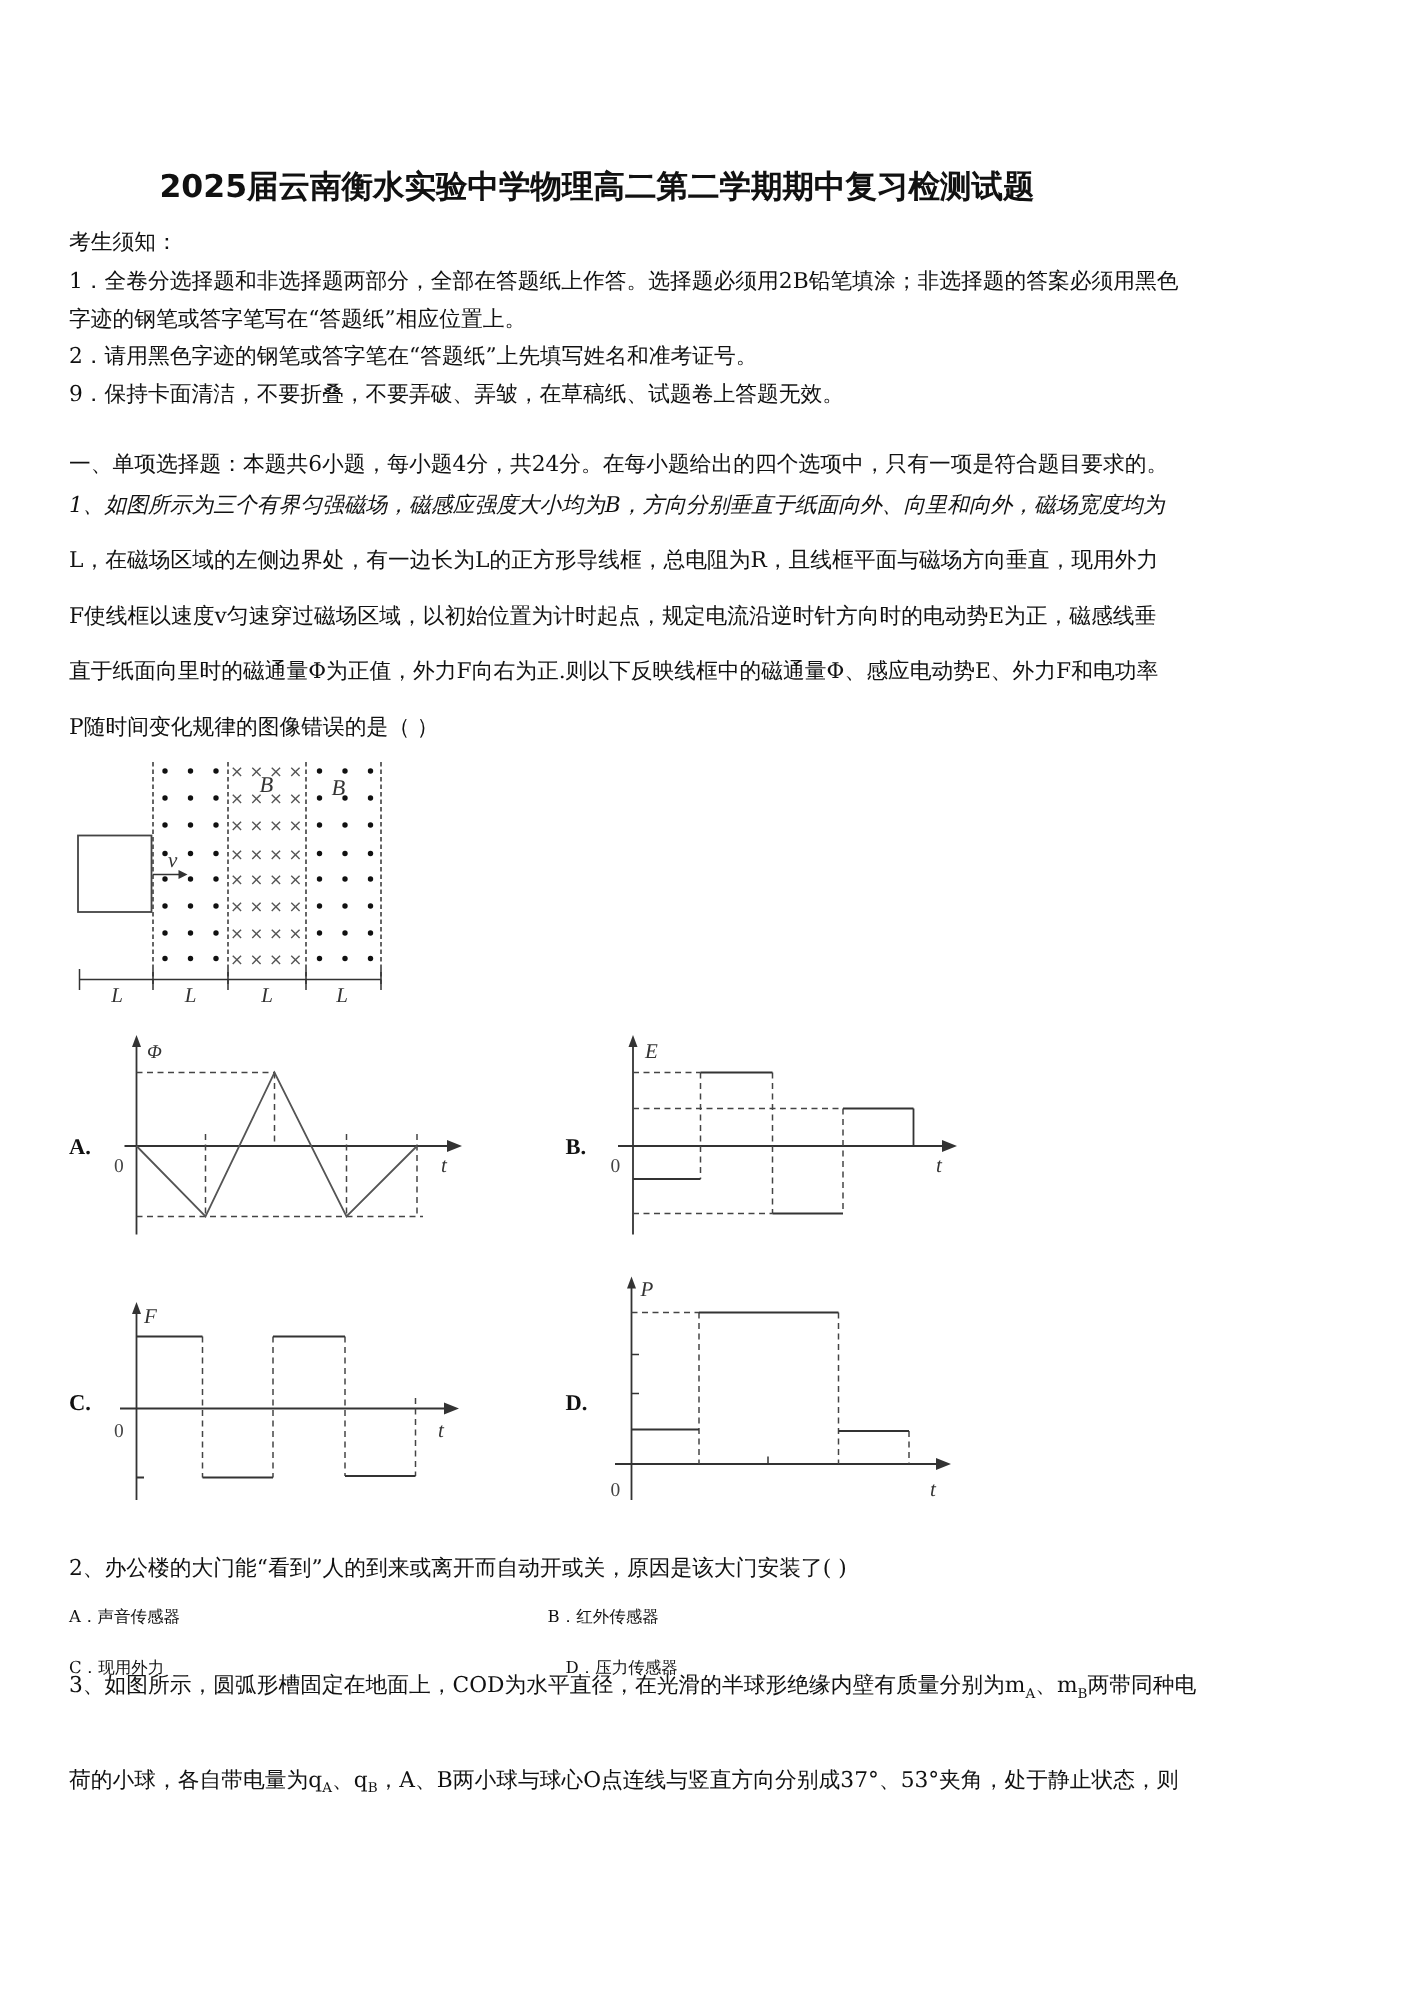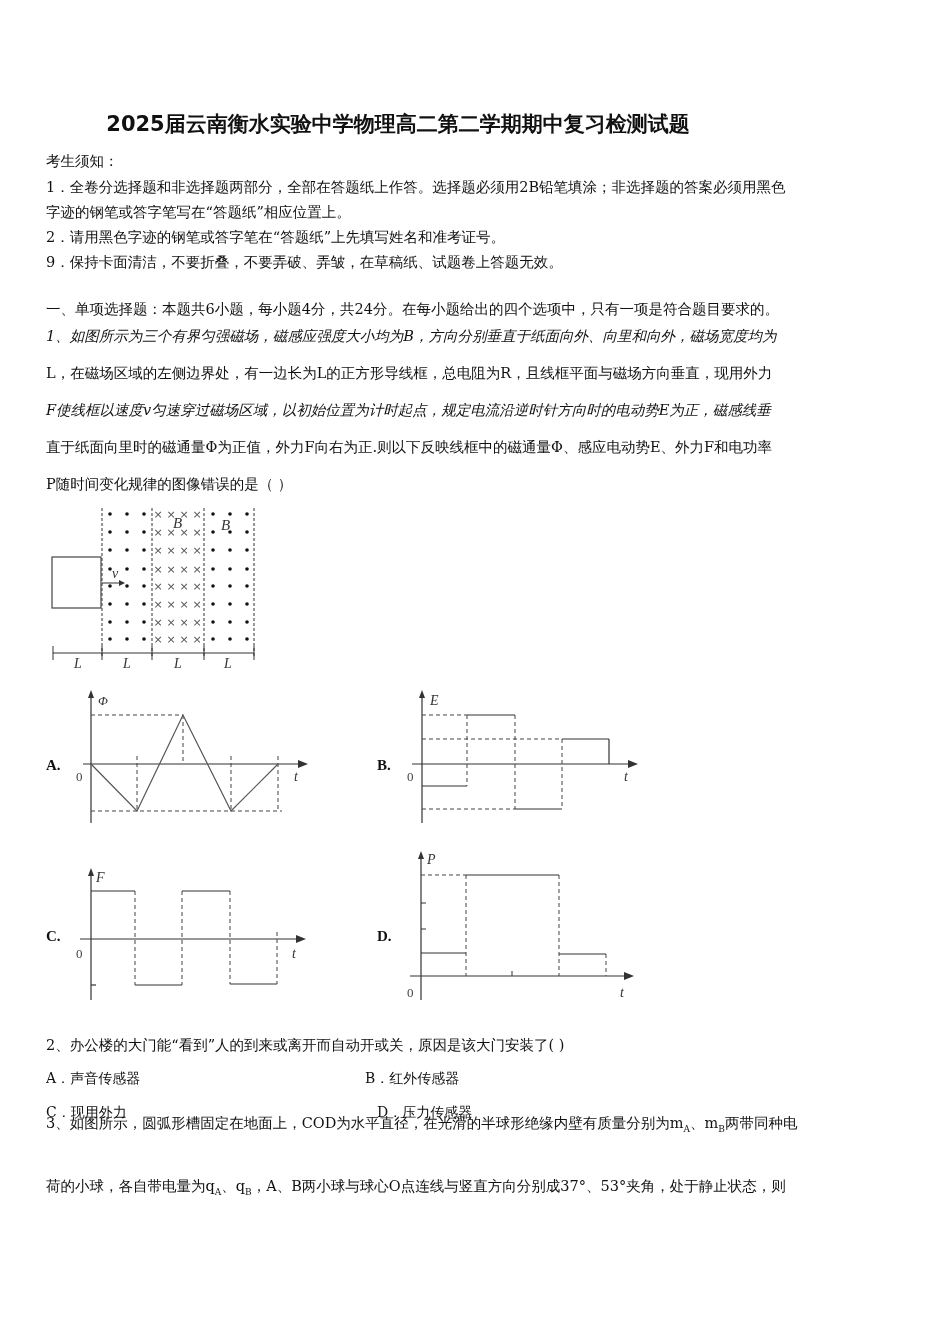--- a/index.html
+++ b/index.html
@@ -6,39 +6,39 @@
   body { width: 950px; height: 1344px; position: relative; overflow: hidden;
          font-family: "DejaVu Serif", "Liberation Serif", serif; color: #111; }
   .title { position: absolute; top: 110px; left: 0; width: 796px; text-align: center;
            font-family: "DejaVu Sans", "Liberation Sans", sans-serif; font-weight: bold;
            font-size: 21px; letter-spacing: 0px; }
   .line { position: absolute; left: 46px; font-size: 14.5px; white-space: nowrap; text-align: center; }
   .q1 { font-size: 14.5px; }
   svg { position: absolute; }
   .optlabel { position: absolute; font-weight: bold; font-size: 15px;
               font-family: "Liberation Serif", serif; }
-  .choice { position: absolute; font-size: 14px; white-space: nowrap; }
+  .choice { position: absolute; font-size: 11px; white-space: nowrap; }
   sub { font-size: 9px; }
 </style>
 </head>
 <body>
 
 <div class="title">2025届云南衡水实验中学物理高二第二学期期中复习检测试题</div>
 
 <div class="line" style="top:152px;">考生须知：</div>
 <div class="line" style="top:178px;">1．全卷分选择题和非选择题两部分，全部在答题纸上作答。选择题必须用2B铅笔填涂；非选择题的答案必须用黑色</div>
 <div class="line" style="top:203px;">字迹的钢笔或答字笔写在“答题纸”相应位置上。</div>
 <div class="line" style="top:228px;">2．请用黑色字迹的钢笔或答字笔在“答题纸”上先填写姓名和准考证号。</div>
 <div class="line" style="top:253px;">9．保持卡面清洁，不要折叠，不要弄破、弄皱，在草稿纸、试题卷上答题无效。</div>
 
 <div class="line" style="top:300px;">一、单项选择题：本题共6小题，每小题4分，共24分。在每小题给出的四个选项中，只有一项是符合题目要求的。</div>
 
 <div class="line q1" style="top:327px;font-style:italic;">1、如图所示为三个有界匀强磁场，磁感应强度大小均为B，方向分别垂直于纸面向外、向里和向外，磁场宽度均为</div>
 <div class="line q1" style="top:364px;">L，在磁场区域的左侧边界处，有一边长为L的正方形导线框，总电阻为R，且线框平面与磁场方向垂直，现用外力</div>
-<div class="line q1" style="top:401px;font-style:italic;">F使线框以速度v匀速穿过磁场区域，以初始位置为计时起点，规定电流沿逆时针方向时的电动势E为正，磁感线垂</div>
+<div class="line q1" style="top:401px;">F使线框以速度v匀速穿过磁场区域，以初始位置为计时起点，规定电流沿逆时针方向时的电动势E为正，磁感线垂</div>
 <div class="line q1" style="top:438px;">直于纸面向里时的磁通量Φ为正值，外力F向右为正.则以下反映线框中的磁通量Φ、感应电动势E、外力F和电功率</div>
 <div class="line q1" style="top:475px;">P随时间变化规律的图像错误的是（    ）</div>
 
 <svg style="left:40px;top:500px;" width="240" height="180" viewBox="0 0 240 180">
   <g stroke="#333" stroke-width="1" stroke-dasharray="3,2" fill="none">
     <line x1="62" y1="8" x2="62" y2="158"></line>
     <line x1="112" y1="8" x2="112" y2="158"></line>
     <line x1="164" y1="8" x2="164" y2="158"></line>
     <line x1="214" y1="8" x2="214" y2="158"></line>
   </g>

